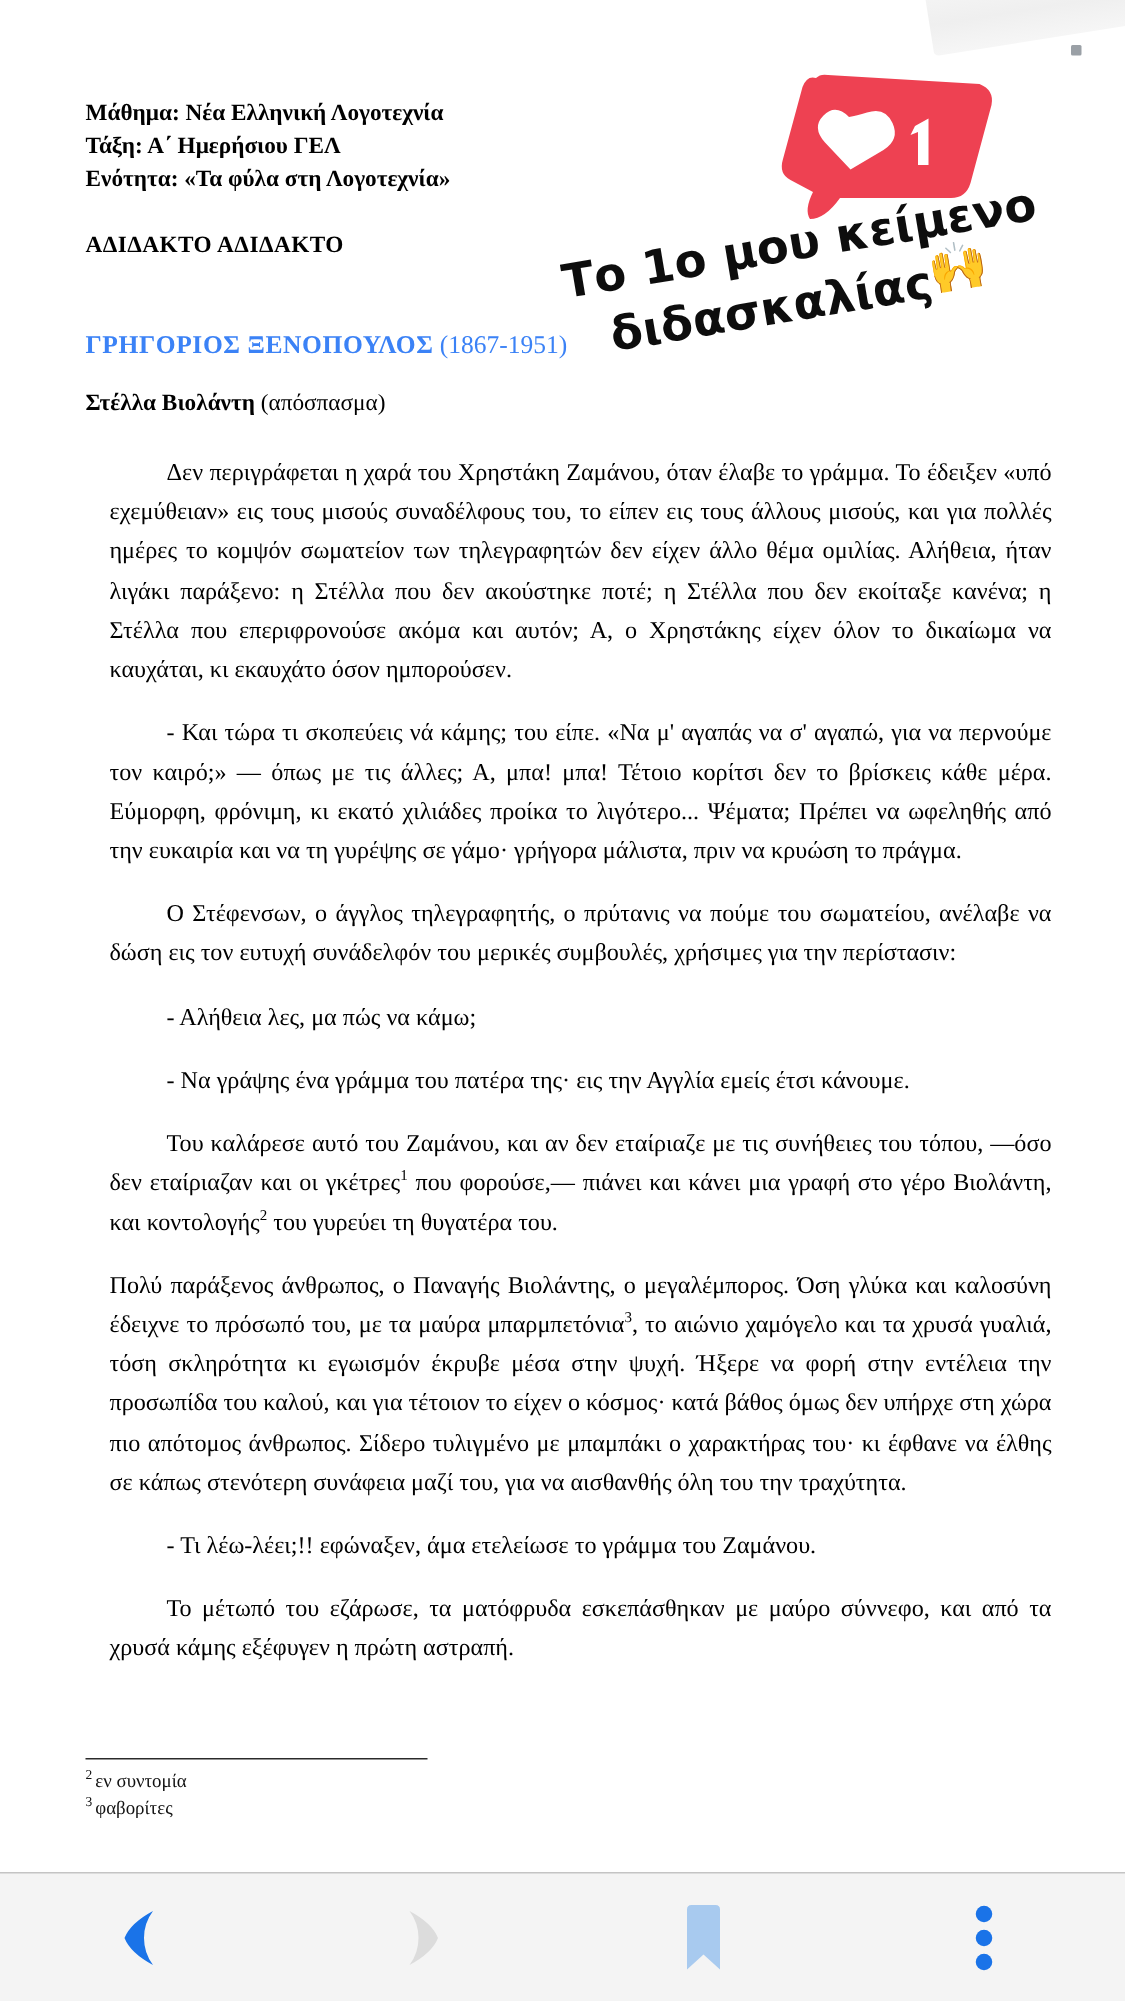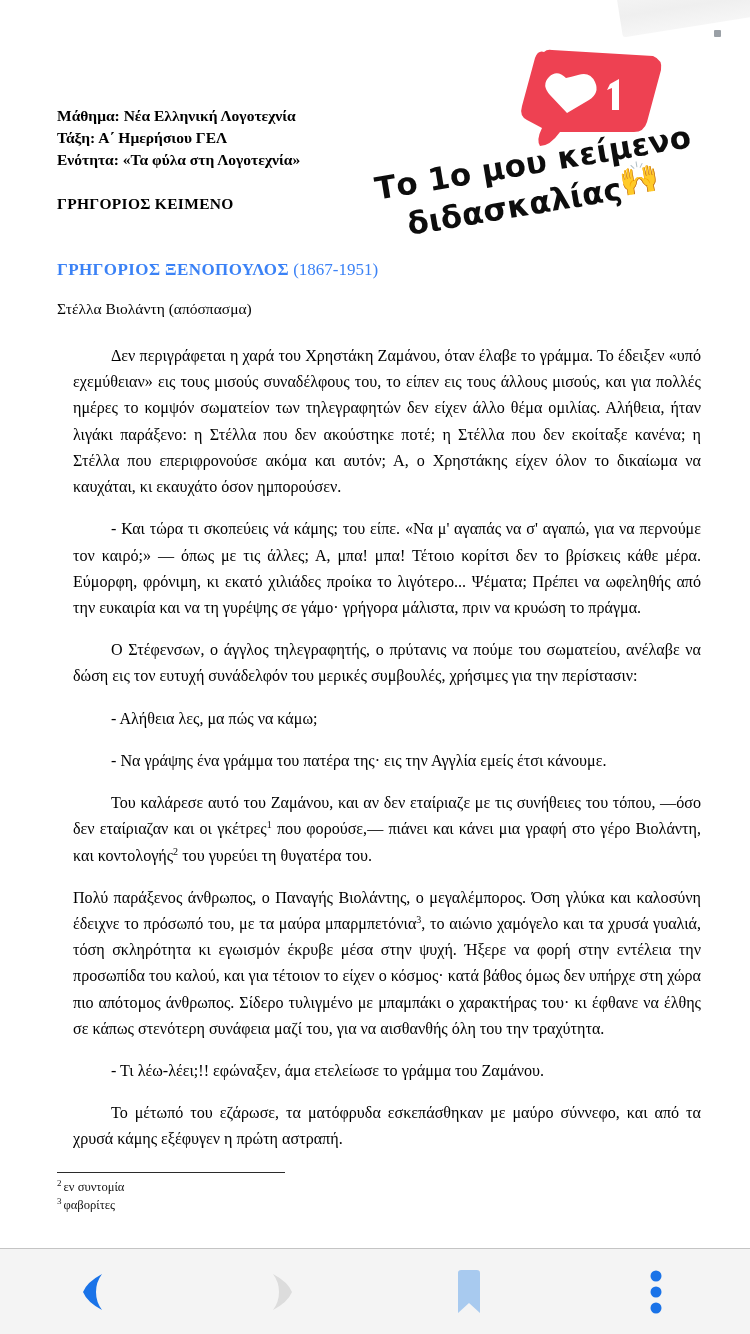--- a/index.html
+++ b/index.html
@@ -97,21 +97,21 @@
   
   #doc {
     position: absolute;
     left: 57px;
     top: 0;
     width: 660px;
   }
 
   .meta-block {
     margin: 0;
-    padding-top: 105px;
+    padding-top: 65px;
     font-family: "Liberation Serif", serif;
     font-weight: bold;
     font-size: 15.5px;
     line-height: 1.42;
     color: #000;
   }
   .meta-line { display: block; white-space: nowrap; }
 
   .section-label {
     margin: 24px 0 0 0;
@@ -130,21 +130,21 @@
     font-weight: bold;
     letter-spacing: 0.4px;
   }
   .author-years { font-weight: normal; }
 
   .work-line {
     margin: 20px 0 0 0;
     font-size: 15.5px;
     color: #000;
   }
-  .work-title { font-weight: normal; }
+  .work-title { font-weight: bold; }
   .work-note { font-weight: normal; }
 
   .body-par {
     margin: 16px;
     font-size: 16.1px;
     line-height: 1.63;
     text-align: justify;
     text-justify: inter-word;
     color: #000;
     hyphens: none;
@@ -240,21 +240,21 @@
   </div>
 
   <div id="doc">
 
     <div class="meta-block">
       <span class="meta-line">Μάθημα: Νέα Ελληνική Λογοτεχνία</span>
       <span class="meta-line">Τάξη: Α΄ Ημερήσιου ΓΕΛ</span>
       <span class="meta-line">Ενότητα: «Τα φύλα στη Λογοτεχνία»</span>
     </div>
 
-    <p class="section-label">ΓΡΗΓΟΡΙΟΣ ΚΕΙΜΕΝΟ</p>
+    <p class="section-label">ΑΔΙΔΑΚΤΟ ΑΔΙΔΑΚΤΟ</p>
 
     <p class="author-line">
       <span class="author-name">ΓΡΗΓΟΡΙΟΣ ΞΕΝΟΠΟΥΛΟΣ</span><span class="author-years"> (1867-1951)</span>
     </p>
 
     <p class="work-line">
       <span class="work-title">Στέλλα Βιολάντη</span><span class="work-note"> (απόσπασμα)</span>
     </p>
 
     <p class="body-par first indent">Δεν περιγράφεται η χαρά του Χρηστάκη Ζαμάνου, όταν έλαβε το γράμμα. Το έδειξεν «υπό εχεμύθειαν» εις τους μισούς συναδέλφους του, το είπεν εις τους άλλους μισούς, και για πολλές ημέρες το κομψόν σωματείον των τηλεγραφητών δεν είχεν άλλο θέμα ομιλίας. Αλήθεια, ήταν λιγάκι παράξενο: η Στέλλα που δεν ακούστηκε ποτέ; η Στέλλα που δεν εκοίταξε κανένα; η Στέλλα που επεριφρονούσε ακόμα και αυτόν; Α, ο Χρηστάκης είχεν όλον το δικαίωμα να καυχάται, κι εκαυχάτο όσον ημπορούσεν.</p>

